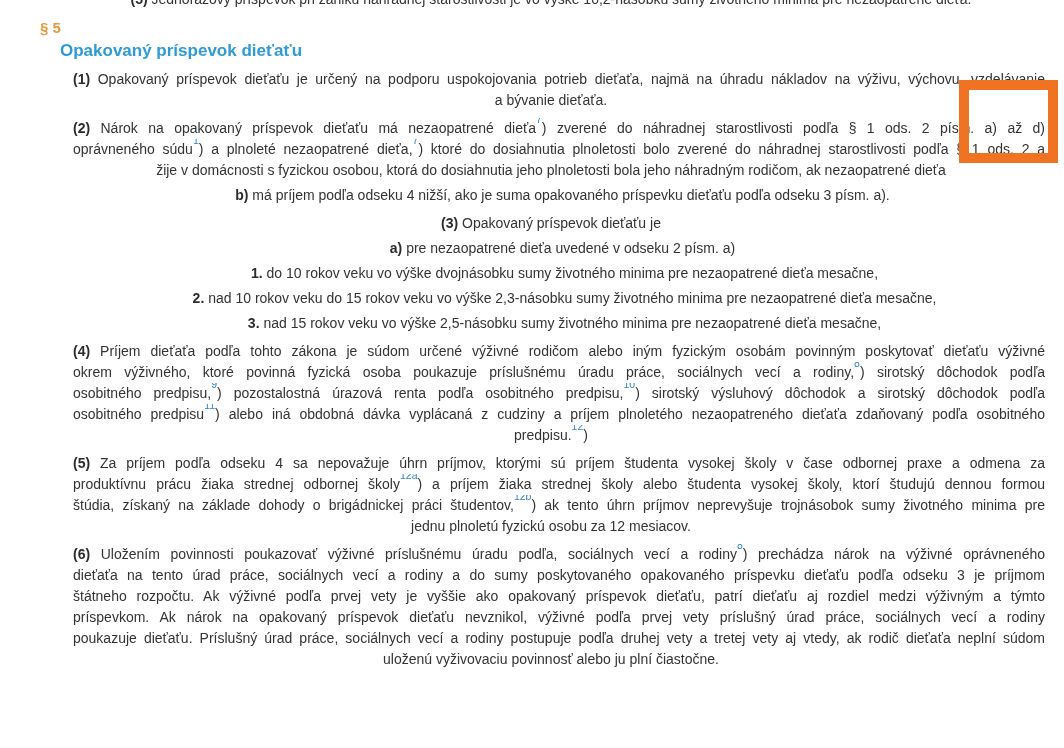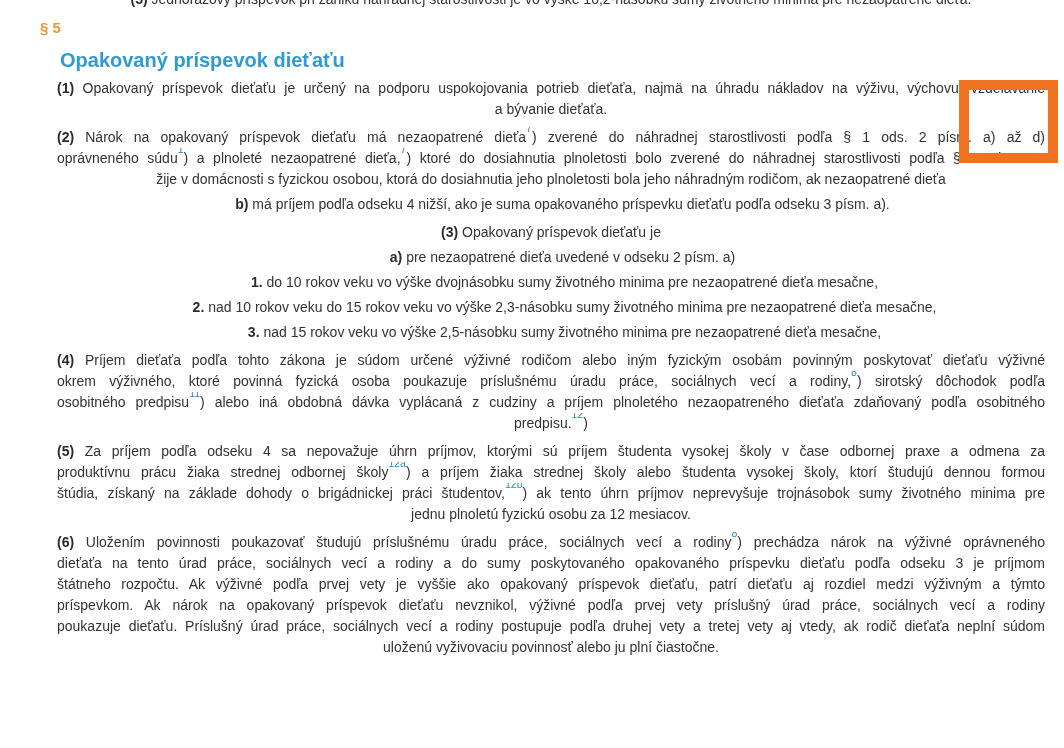--- a/index.html
+++ b/index.html
@@ -20,37 +20,38 @@
   }
   .line{
     line-height:21px;
     height:21px;
     overflow:hidden;
     text-align:center;
   }
   .line.just{
     text-align:justify;
     text-align-last:justify;
+    margin-left:16px;
   }
   .clip{
     margin-top:-11px;            
   }
   .section{
     color:var(--section-color,#e8973c);
     font-weight:bold;
     font-size:15px;
     line-height:21px;
     margin:7px 0 0 -17px;
   }
   .heading{
     color:var(--heading-color,#2e9ad6);
     font-weight:bold;
-    font-size:20px;
+    font-size:17px;
     line-height:22px;
-    margin:11px 0 0 3px;
+    margin:2px 0 0 3px;
   }
   .block{margin-top:7px;}
   .block.item{margin-top:4px;}
   .indent0{margin-left:0;}
   .indent1{margin-left:23px;}
   .indent2{margin-left:27px;}
   b.mk{font-weight:bold;color:#2b2b2b;}
   sup.fn{
     color:var(--sup-color,#2e86c8);
     font-size:10.5px;
@@ -99,31 +100,32 @@
       </div>
       <div class="block item indent2">
         <div class="line"><b class="mk">2.</b><span> nad 10 rokov veku do 15 rokov veku vo výške 2,3-násobku sumy životného minima pre nezaopatrené dieťa mesačne,</span></div>
       </div>
       <div class="block item indent2">
         <div class="line"><b class="mk">3.</b><span> nad 15 rokov veku vo výške 2,5-násobku sumy životného minima pre nezaopatrené dieťa mesačne,</span></div>
       </div>
       <div class="block indent0">
         <div class="line just"><b class="mk">(4)</b><span> Príjem dieťaťa podľa tohto zákona je súdom určené výživné rodičom alebo iným fyzickým osobám povinným poskytovať dieťaťu výživné</span></div>
         <div class="line just"><span>okrem výživného, ktoré povinná fyzická osoba poukazuje príslušnému úradu práce, sociálnych vecí a rodiny,</span><sup class="fn">8</sup><span>) sirotský dôchodok podľa</span></div>
+        <div class="line just"><span>osobitného predpisu,</span><sup class="fn">9</sup><span>) pozostalostná úrazová renta podľa osobitného predpisu,</span><sup class="fn">10</sup><span>) sirotský výsluhový dôchodok a sirotský dôchodok podľa</span></div>
         <div class="line just"><span>osobitného predpisu</span><sup class="fn">11</sup><span>) alebo iná obdobná dávka vyplácaná z cudziny a príjem plnoletého nezaopatreného dieťaťa zdaňovaný podľa osobitného</span></div>
         <div class="line"><span>predpisu.</span><sup class="fn">12</sup><span>)</span></div>
       </div>
       <div class="block indent0">
         <div class="line just"><b class="mk">(5)</b><span> Za príjem podľa odseku 4 sa nepovažuje úhrn príjmov, ktorými sú príjem študenta vysokej školy v čase odbornej praxe a odmena za</span></div>
         <div class="line just"><span>produktívnu prácu žiaka strednej odbornej školy</span><sup class="fn">12a</sup><span>) a príjem žiaka strednej školy alebo študenta vysokej školy, ktorí študujú dennou formou</span></div>
         <div class="line just"><span>štúdia, získaný na základe dohody o brigádnickej práci študentov,</span><sup class="fn">12b</sup><span>) ak tento úhrn príjmov neprevyšuje trojnásobok sumy životného minima pre</span></div>
         <div class="line"><span>jednu plnoletú fyzickú osobu za 12 mesiacov.</span></div>
       </div>
       <div class="block indent0">
-        <div class="line just"><b class="mk">(6)</b><span> Uložením povinnosti poukazovať študujú príslušnému úradu práce, sociálnych vecí a rodiny</span><sup class="fn">8</sup><span>) prechádza nárok na výživné oprávneného</span></div>
+        <div class="line just"><b class="mk">(6)</b><span> Uložením povinnosti poukazovať výživné príslušnému úradu podľa, sociálnych vecí a rodiny</span><sup class="fn">8</sup><span>) prechádza nárok na výživné oprávneného</span></div>
         <div class="line just"><span>dieťaťa na tento úrad práce, sociálnych vecí a rodiny a do sumy poskytovaného opakovaného príspevku dieťaťu podľa odseku 3 je príjmom</span></div>
         <div class="line just"><span>štátneho rozpočtu. Ak výživné podľa prvej vety je vyššie ako opakovaný príspevok dieťaťu, patrí dieťaťu aj rozdiel medzi výživným a týmto</span></div>
         <div class="line just"><span>príspevkom. Ak nárok na opakovaný príspevok dieťaťu nevznikol, výživné podľa prvej vety príslušný úrad práce, sociálnych vecí a rodiny</span></div>
         <div class="line just"><span>poukazuje dieťaťu. Príslušný úrad práce, sociálnych vecí a rodiny postupuje podľa druhej vety a tretej vety aj vtedy, ak rodič dieťaťa neplní súdom</span></div>
         <div class="line"><span>uloženú vyživovaciu povinnosť alebo ju plní čiastočne.</span></div>
       </div>
     </div>
 </div>
 
 <div class="hl-box"></div>

